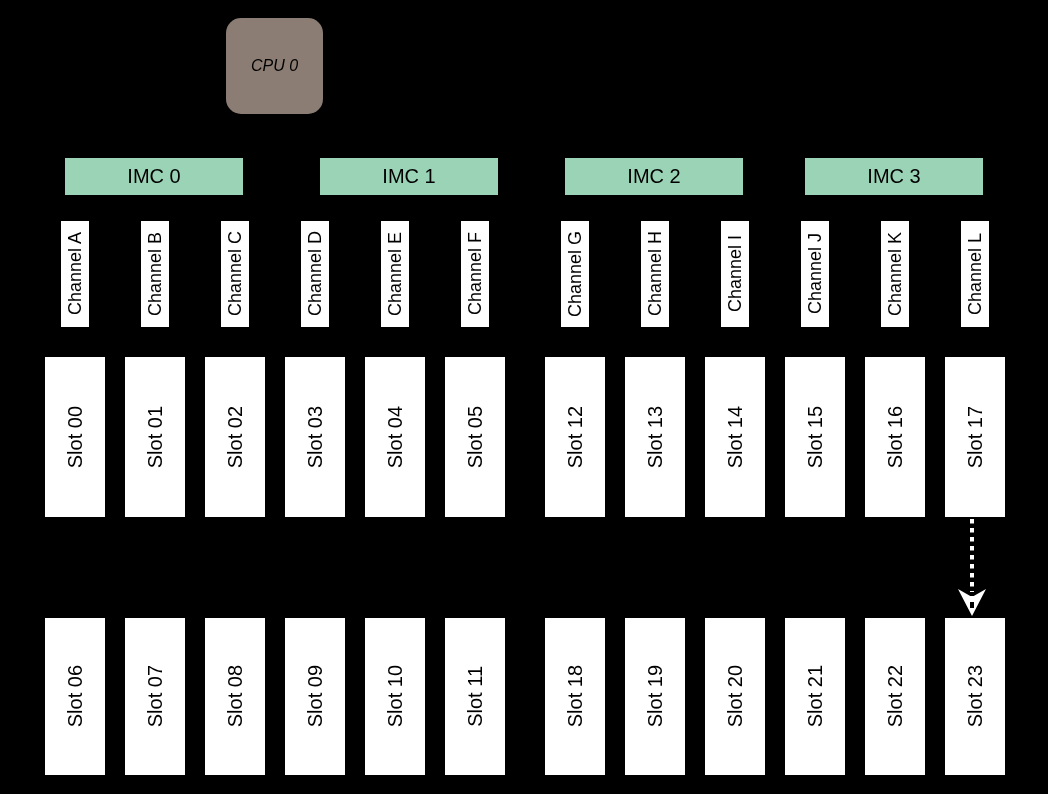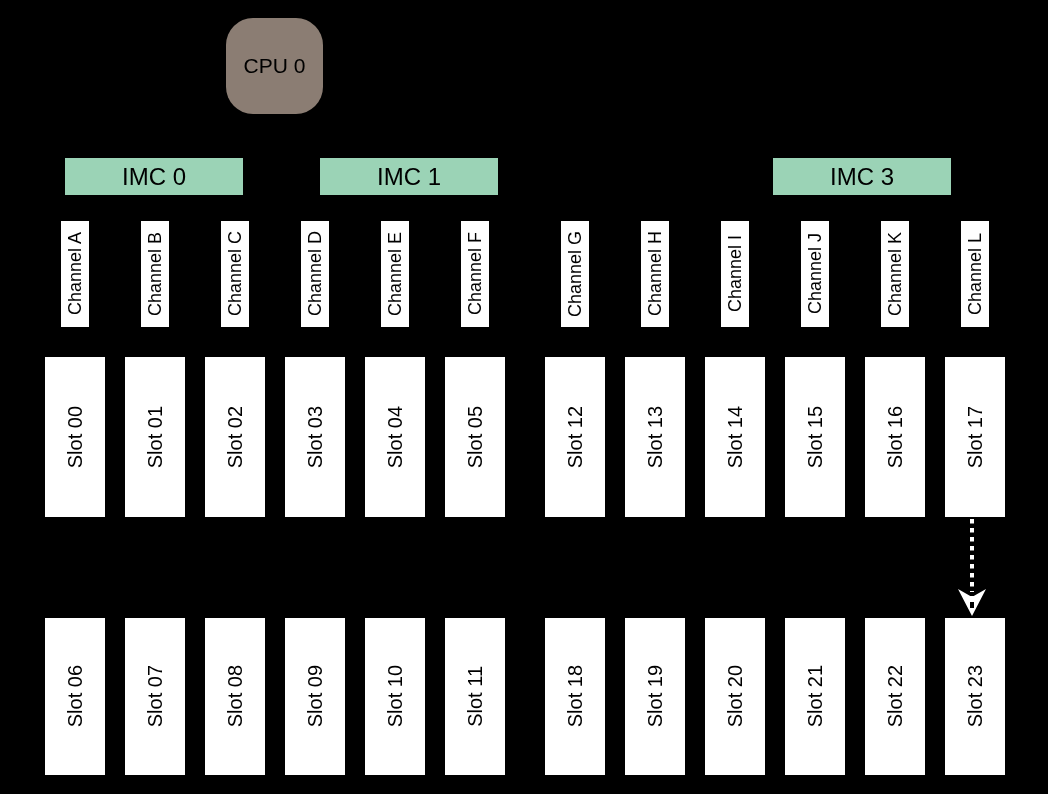--- a/index.html
+++ b/index.html
@@ -19,38 +19,39 @@
     height: 794px;
     background: var(--canvas-bg);
     overflow: hidden;
   }
   .cpu {
     position: absolute;
     width: 97px;
     height: 96px;
     top: 18px;
     background: var(--cpu-fill);
-    border-radius: 27px;
-    display: flex;
-    align-items: center;
-    justify-content: center;
-    font-size: 21px;
+    border-radius: 15px;
+    display: flex;
+    align-items: center;
+    justify-content: center;
+    font-size: 16px;
     color: var(--label-text);
     white-space: nowrap;
+    font-style: italic;
   }
   .imc {
     position: absolute;
     width: 178px;
     height: 37px;
     top: 158px;
     background: var(--imc-fill);
     display: flex;
     align-items: center;
     justify-content: center;
-    font-size: 24px;
+    font-size: 20px;
     color: var(--label-text);
     white-space: nowrap;
   }
   .chan {
     position: absolute;
     width: 28px;
     height: 106px;
     top: 221px;
     background: var(--slot-fill);
     display: flex;
@@ -90,21 +91,22 @@
 </style>
 </head>
 <body>
 
 <div class="canvas">
 
   <div class="cpu" style="left:226px">CPU 0</div>
 
   <div class="imc" style="left:65px">IMC 0</div>
   <div class="imc" style="left:320px">IMC 1</div>
-  <div class="imc" style="left:773px">IMC 3</div>
+  <div class="imc" style="left:565px">IMC 2</div>
+  <div class="imc" style="left:805px">IMC 3</div>
 
   <div class="chan" style="left:61px">
       <span class="vtext">Channel A</span>
     </div>
   <div class="chan" style="left:141px">
       <span class="vtext">Channel B</span>
     </div>
   <div class="chan" style="left:221px">
       <span class="vtext">Channel C</span>
     </div>

